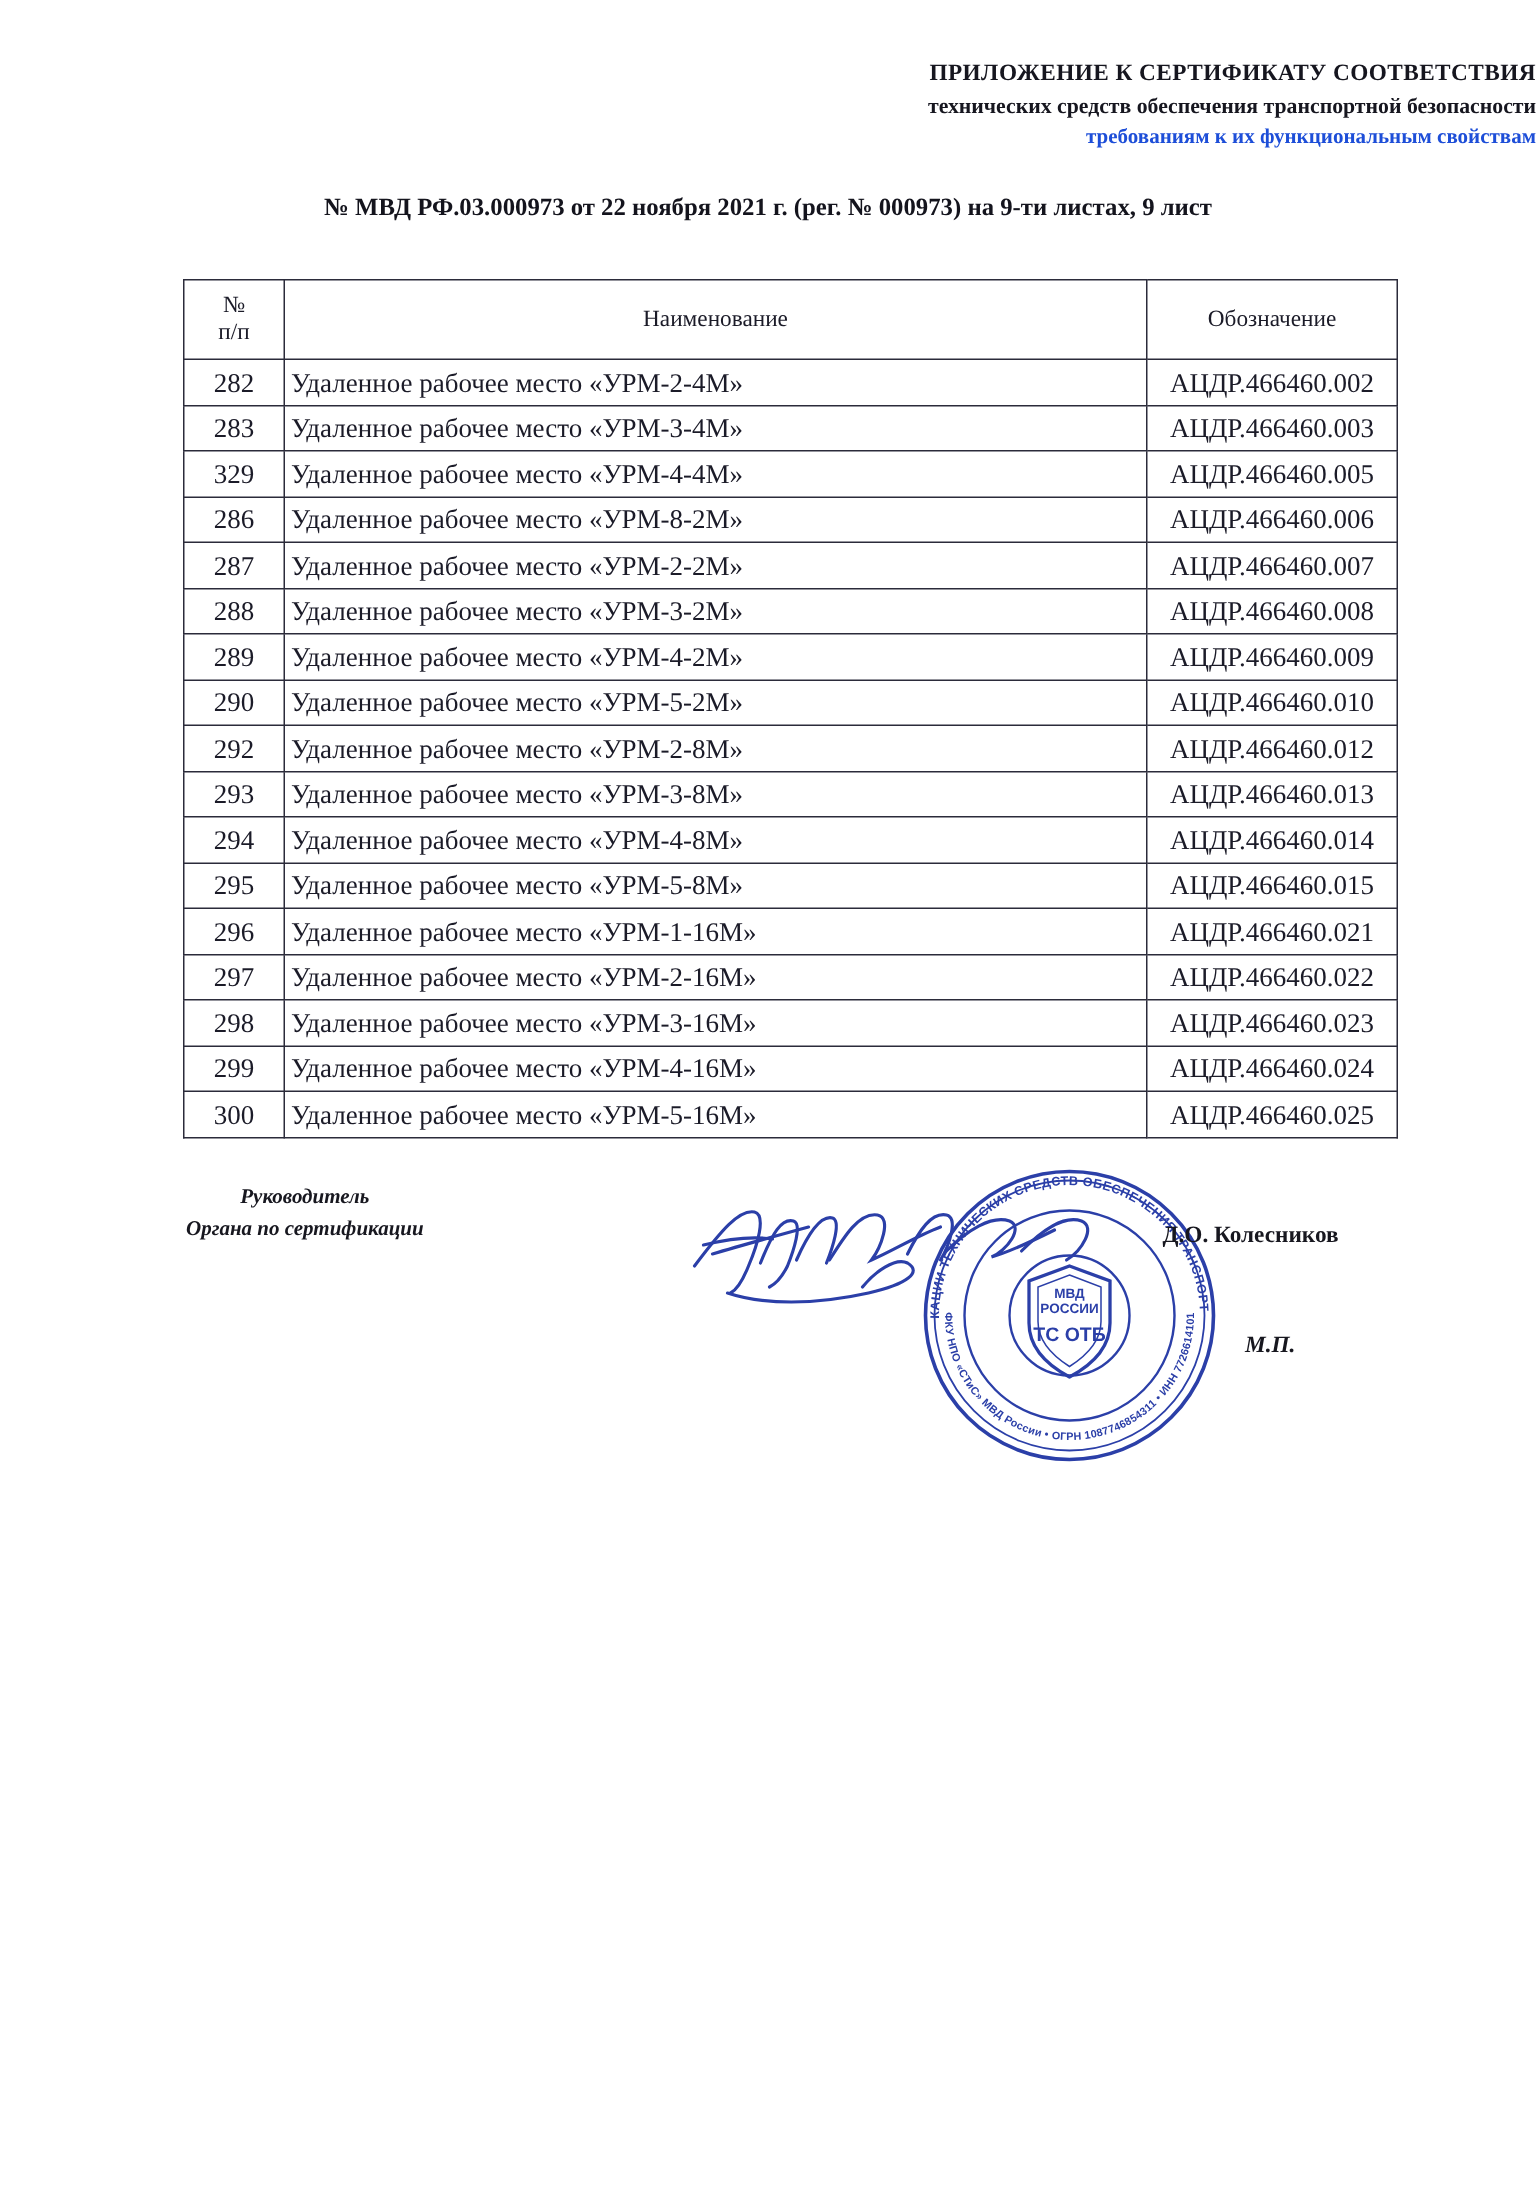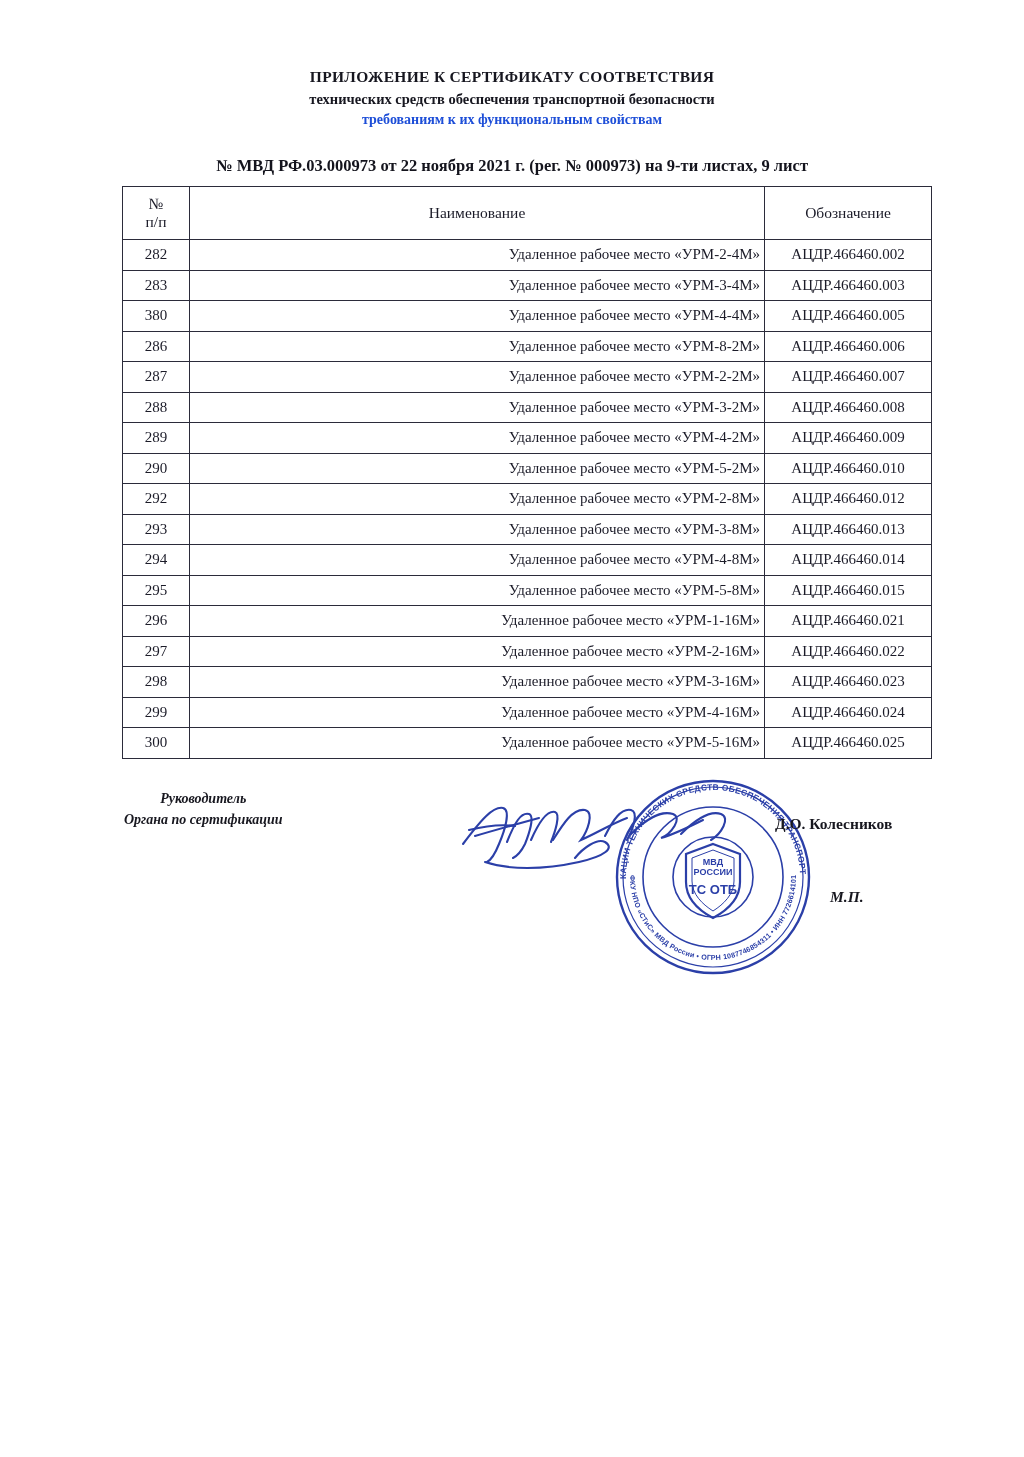--- a/index.html
+++ b/index.html
@@ -18,22 +18,22 @@
 
   .page {
     position: absolute;
     top: 0; left: 0;
     width: 1024px;
     height: 1457px;
   }
 
   
   .header {
-    text-align: center;
-    padding-top: 68px;
+    text-align: right;
+    padding-top: 40px;
   }
   .header .line1 {
     font-size: 15.5px;
     font-weight: bold;
     letter-spacing: 0.3px;
     color: #16161f;
   }
   .header .line2 {
     font-size: 14.5px;
     font-weight: bold;
@@ -62,21 +62,21 @@
     top: 186px;
     width: 782px;
   }
   table.reg {
     border-collapse: collapse;
     width: 782px;
     table-layout: fixed;
   }
   table.reg th, table.reg td {
     border: 1px solid #2b2b3a;
-    font-size: 15px;
+    font-size: 18px;
     color: #1b1b28;
     padding: 2px 4px;
     line-height: 1.25;
   }
   table.reg th {
     font-weight: normal;
     text-align: center;
     vertical-align: middle;
     height: 48px;
     font-size: 15.5px;
@@ -84,21 +84,21 @@
   th.c-num   { width: 58px; }
   th.c-name  { width: 566px; }
   th.c-desig { width: 158px; }
 
   td.c-num {
     text-align: center;
     width: 58px;
     height: 25.5px;
   }
   td.c-name {
-    text-align: right;
+    text-align: left;
     padding-left: 10px;
   }
   td.c-desig {
     text-align: center;
   }
   .numhead { line-height: 1.15; }
 
   
   .sig {
     position: absolute;
@@ -179,21 +179,21 @@
             <td class="c-num">282</td>
             <td class="c-name">Удаленное рабочее место «УРМ-2-4М»</td>
             <td class="c-desig">АЦДР.466460.002</td>
           </tr>
           <tr>
             <td class="c-num">283</td>
             <td class="c-name">Удаленное рабочее место «УРМ-3-4М»</td>
             <td class="c-desig">АЦДР.466460.003</td>
           </tr>
           <tr>
-            <td class="c-num">380</td>
+            <td class="c-num">329</td>
             <td class="c-name">Удаленное рабочее место «УРМ-4-4М»</td>
             <td class="c-desig">АЦДР.466460.005</td>
           </tr>
           <tr>
             <td class="c-num">286</td>
             <td class="c-name">Удаленное рабочее место «УРМ-8-2М»</td>
             <td class="c-desig">АЦДР.466460.006</td>
           </tr>
           <tr>
             <td class="c-num">287</td>

